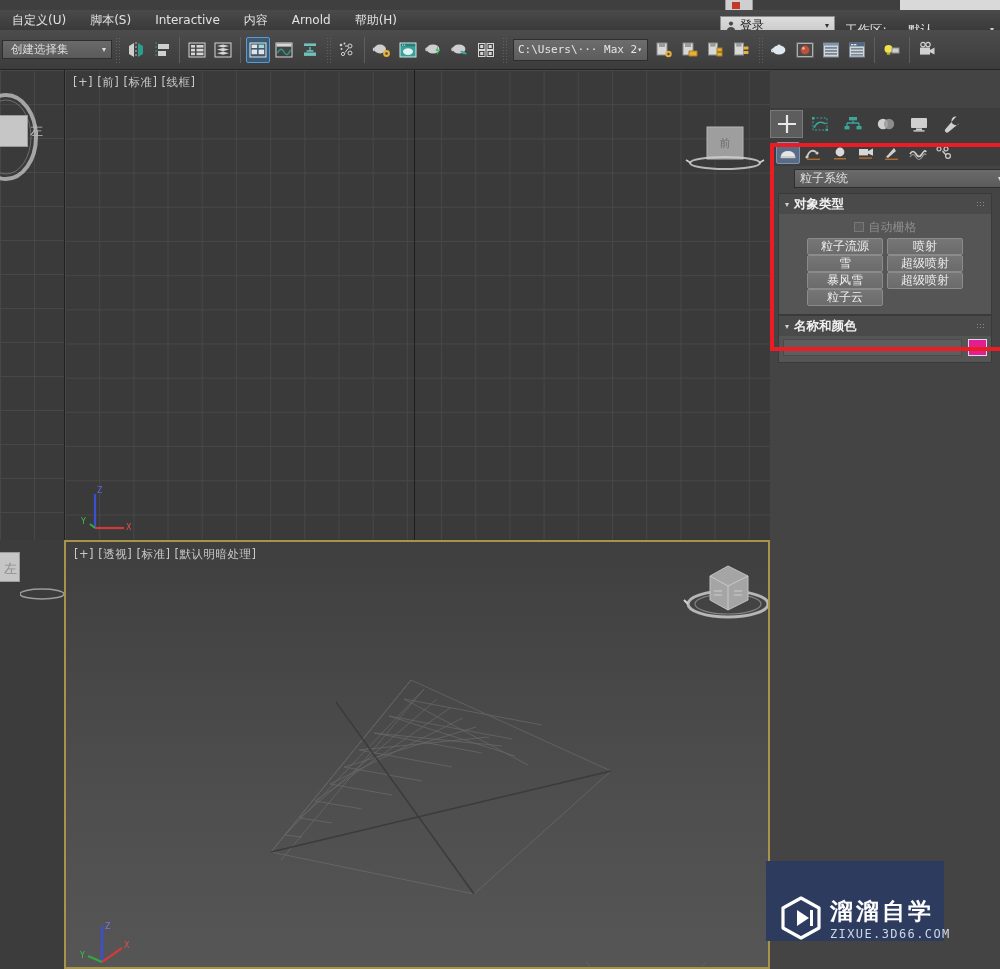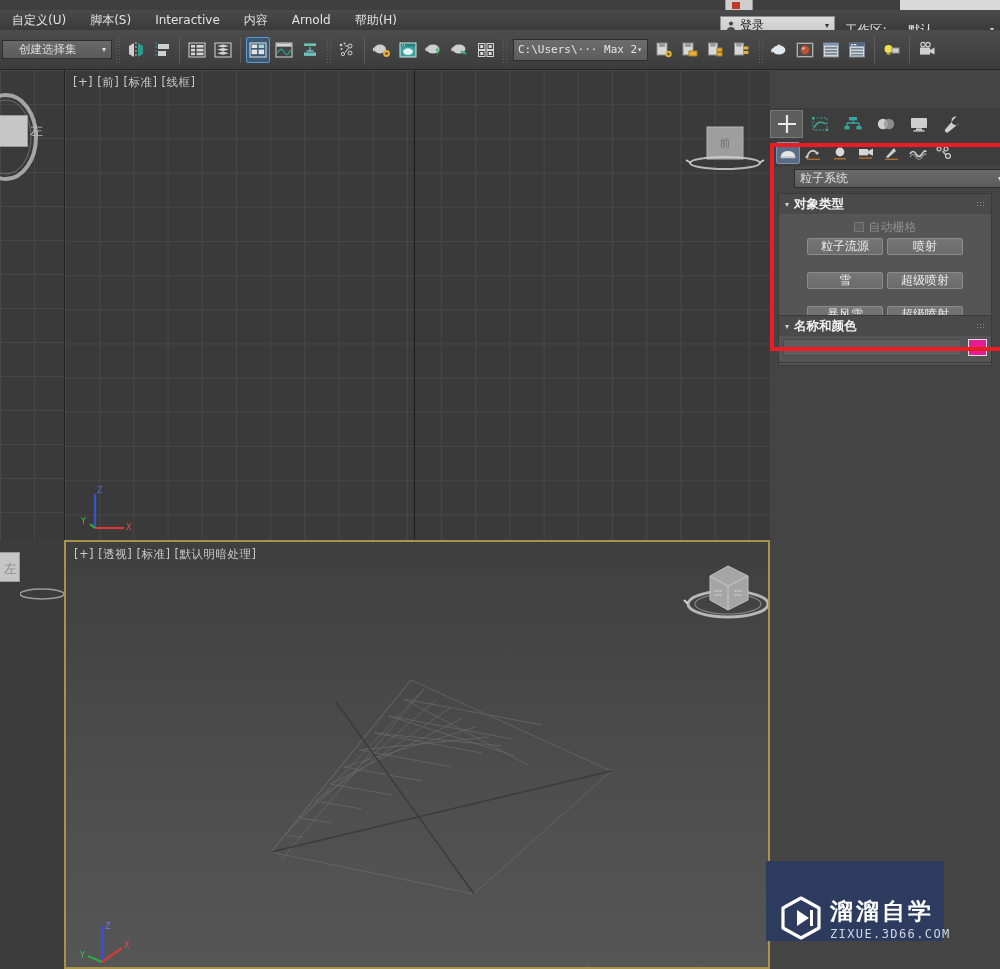--- a/index.html
+++ b/index.html
@@ -26,21 +26,21 @@
   #loginbox .arrow{margin-left:auto;margin-right:5px;font-size:8px;color:#333;}
   #wsLabel{position:absolute;left:845px;top:10px;line-height:20px;font-size:12.5px;color:#e4e4e4;}
   #wsValue{position:absolute;left:908px;top:10px;line-height:20px;font-size:12.5px;color:#e4e4e4;}
   #wsArrow{position:absolute;right:6px;top:10px;line-height:20px;font-size:8px;color:#ccc;}
   
   #toolbar{position:absolute;left:0;top:30px;width:1000px;height:40px;
     background:linear-gradient(#4c4c4c,#3c3c3c);border-bottom:1px solid #242424;
     display:flex;align-items:center;padding-left:2px;}
   .selcombo{width:110px;height:19px;background:linear-gradient(#6a6a6a,#5a5a5a);
     border:1px solid #2e2e2e;display:flex;align-items:center;color:#dcdcdc;font-size:11.5px;}
-  .selcombo span.v{margin-left:16px;text-align:center;}
+  .selcombo span.v{margin-left:8px;text-align:center;}
   .selcombo span.a{margin-left:auto;margin-right:5px;font-size:8px;}
   .tbtn{width:24px;height:26px;margin:0 1px;display:flex;align-items:center;justify-content:center;border:1px solid transparent;border-radius:2px;}
   .tbtn.on{border:1px solid #5b9bd5;background:#3c5a74;}
   .sep{width:1px;height:26px;margin:0 4px;background:#2b2b2b;border-right:1px solid #5e5e5e;}
   .dotsep{width:5px;height:26px;margin:0 3px;
      background-image:radial-gradient(#7a7a7a 1px, transparent 1px);
      background-size:3px 3px;opacity:.55;}
   .pathcombo{width:135px;height:22px;background:linear-gradient(#6d6d6d,#5c5c5c);
     border:1px solid #2e2e2e;display:flex;align-items:center;color:#e6e6e6;font-size:11px;
     font-family:"DejaVu Sans Mono","Liberation Mono",monospace;margin:0 3px;}
@@ -81,21 +81,21 @@
   #subsel .v{margin-left:5px;}
   #subsel .a{margin-left:auto;margin-right:5px;font-size:8px;}
   .rollout{position:absolute;left:8px;width:214px;background:#4a4a4a;border:1px solid #3a3a3a;}
   .rhead{height:20px;display:flex;align-items:center;background:#4a4a4a;color:#f0f0f0;font-weight:bold;font-size:12.5px;}
   .rhead .tri{margin:0 5px 0 6px;font-size:8px;color:#cfcfcf;}
   .rhead .grip{margin-left:auto;margin-right:6px;width:9px;height:7px;
      background-image:radial-gradient(#9a9a9a .6px, transparent .6px);background-size:3px 3px;opacity:.8;}
   .rbody{background:#555;padding:4px 6px 8px;}
   .chkrow{display:flex;align-items:center;justify-content:center;height:18px;color:#8d8d8d;font-size:12px;}
   .chkbox{width:10px;height:10px;border:1px solid #777;background:#5d5d5d;margin-right:5px;}
-  .bgrid{display:flex;flex-wrap:wrap;justify-content:center;gap:17px 4px;padding-top:2px;}
+  .bgrid{display:flex;flex-wrap:wrap;justify-content:center;gap:0 4px;padding-top:2px;}
   .pbtn{width:76px;height:17px;background:linear-gradient(#767676,#6b6b6b);
     border:1px solid #8b8b8b;border-radius:2px;color:#efefef;font-size:12px;
     display:flex;align-items:center;justify-content:center;}
   #nameRow{display:flex;align-items:center;padding:3px 4px 6px;}
   #nameField{flex:1;height:17px;background:#5e5e5e;border:1px solid #4a4a4a;}
   #colorSw{width:19px;height:17px;margin-left:6px;background:#e31d93;border:1px solid #dcdcdc;}
   
   #redbox{position:absolute;left:770px;top:143px;width:240px;height:208px;
     border:4px solid #ec1c24;pointer-events:none;}
   

